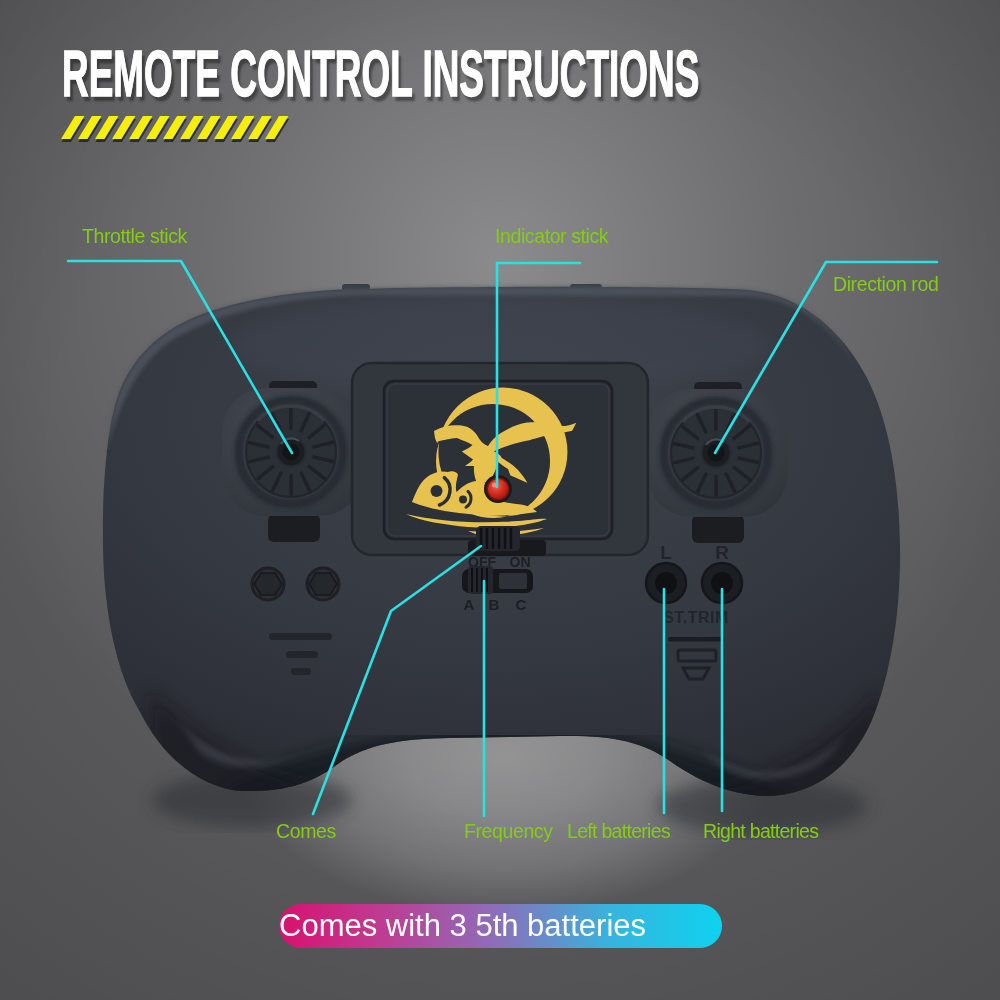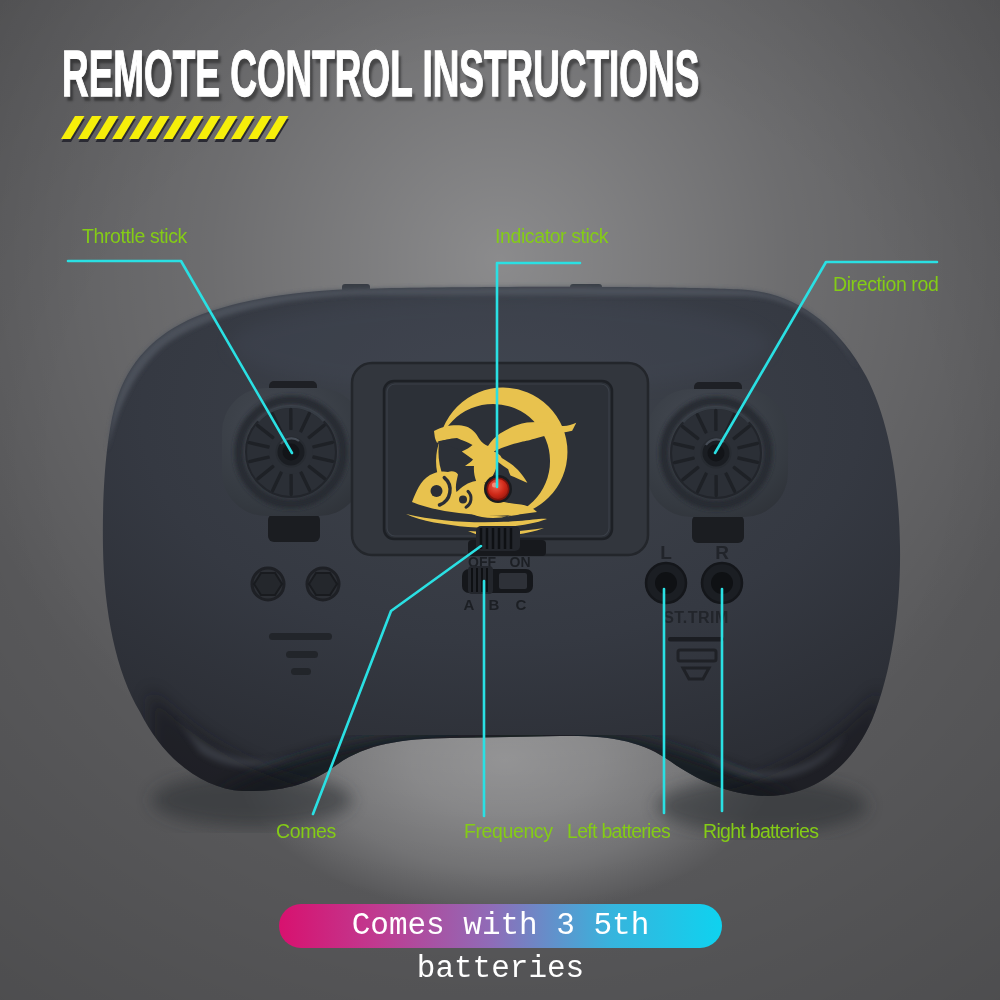--- a/index.html
+++ b/index.html
@@ -16,21 +16,21 @@
     font-weight:bold; font-size:64px; color:#fff;
     white-space:nowrap;
     transform:scaleX(0.577); transform-origin:left top;
     text-shadow:5px 5px 3px rgba(0,0,0,0.38);
     -webkit-text-stroke:1.3px #ffffff;
   }
   .lbl{color:#84cc16; font-size:19.5px; letter-spacing:-0.4px; line-height:1; white-space:nowrap;}
   #pill{
     left:279px; top:904px; width:443px; height:44px; border-radius:22px;
     background:linear-gradient(90deg,#d8116f 0%, #c03a90 22%, #8f6cb8 48%, #37b4dd 75%, #0fd2ef 100%);
-    color:#fff; font-size:31px; text-align:center; line-height:43px;font-family:Liberation Mono, monospace;
+    color:#fff; font-size:31px; text-align:left; line-height:43px;
   }
 </style>
 </head>
 <body>
   <div class="abs" id="title">REMOTE CONTROL INSTRUCTIONS</div>
 
   <svg class="abs" style="left:0;top:0" width="1000" height="1000" viewBox="0 0 1000 1000">
     <defs>
       <radialGradient id="bodyg" cx="0.5" cy="0.25" r="0.9">
         <stop offset="0" stop-color="#3e434b"></stop>

